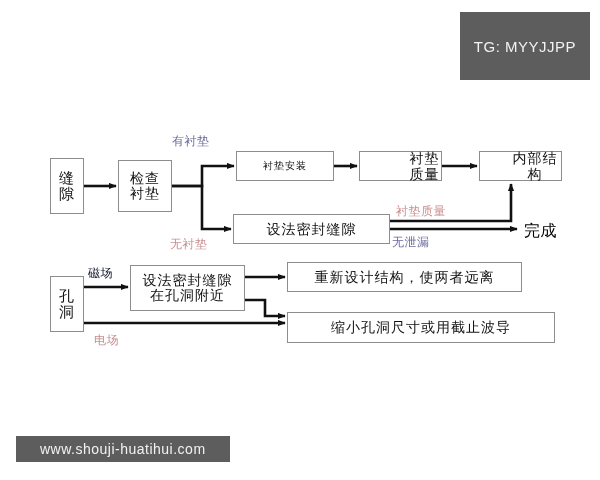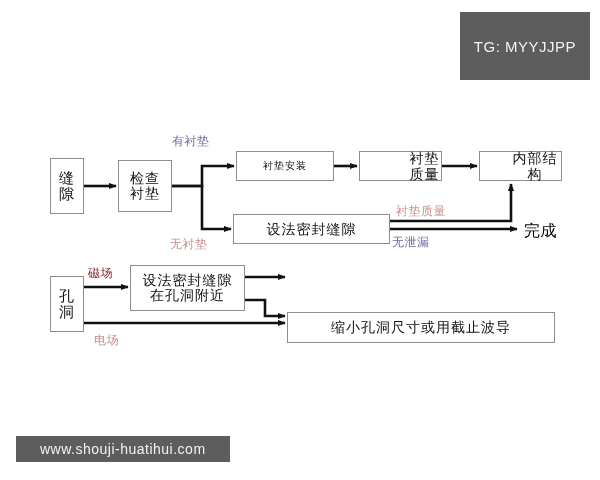--- a/index.html
+++ b/index.html
@@ -146,20 +146,23 @@
   <div class="node tall" style="left:50px; top:276px; width:34px; height:56px; font-size:15px;">
     <span>孔</span>
     <span>洞</span>
   </div>
 
   <div class="node tall" style="left:130px; top:265px; width:115px; height:46px; font-size:14px;">
     <span>设法密封缝隙</span>
     <span>在孔洞附近</span>
   </div>
 
+  <div class="node" style="left:287px; top:262px; width:235px; height:30px; font-size:14px;">
+    <span>重新设计结构，使两者远离</span>
+  </div>
 
   <div class="node" style="left:287px; top:312px; width:268px; height:31px; font-size:14px;">
     <span>缩小孔洞尺寸或用截止波导</span>
   </div>
 
   <div class="edge-label" style="left:524px; top:221px; font-size:16px; color:#000000;">
     <span>完成</span>
   </div>
 
   <div class="edge-label" style="left:172px; top:133px; color:#6b6b9e;">
@@ -171,21 +174,21 @@
   </div>
 
   <div class="edge-label" style="left:396px; top:203px; color:#c98f91;">
     <span>衬垫质量</span>
   </div>
 
   <div class="edge-label" style="left:392px; top:234px; color:#6b6b9e;">
     <span>无泄漏</span>
   </div>
 
-  <div class="edge-label" style="left:88px; top:265px; color:#7f1d1d;">
+  <div class="edge-label" style="left:88px; top:265px; color:#0f172a;">
     <span>磁场</span>
   </div>
 
   <div class="edge-label" style="left:94px; top:332px; color:#c98f91;">
     <span>电场</span>
   </div>
 
 </div>
 
 <div class="wm" id="wm-top">

